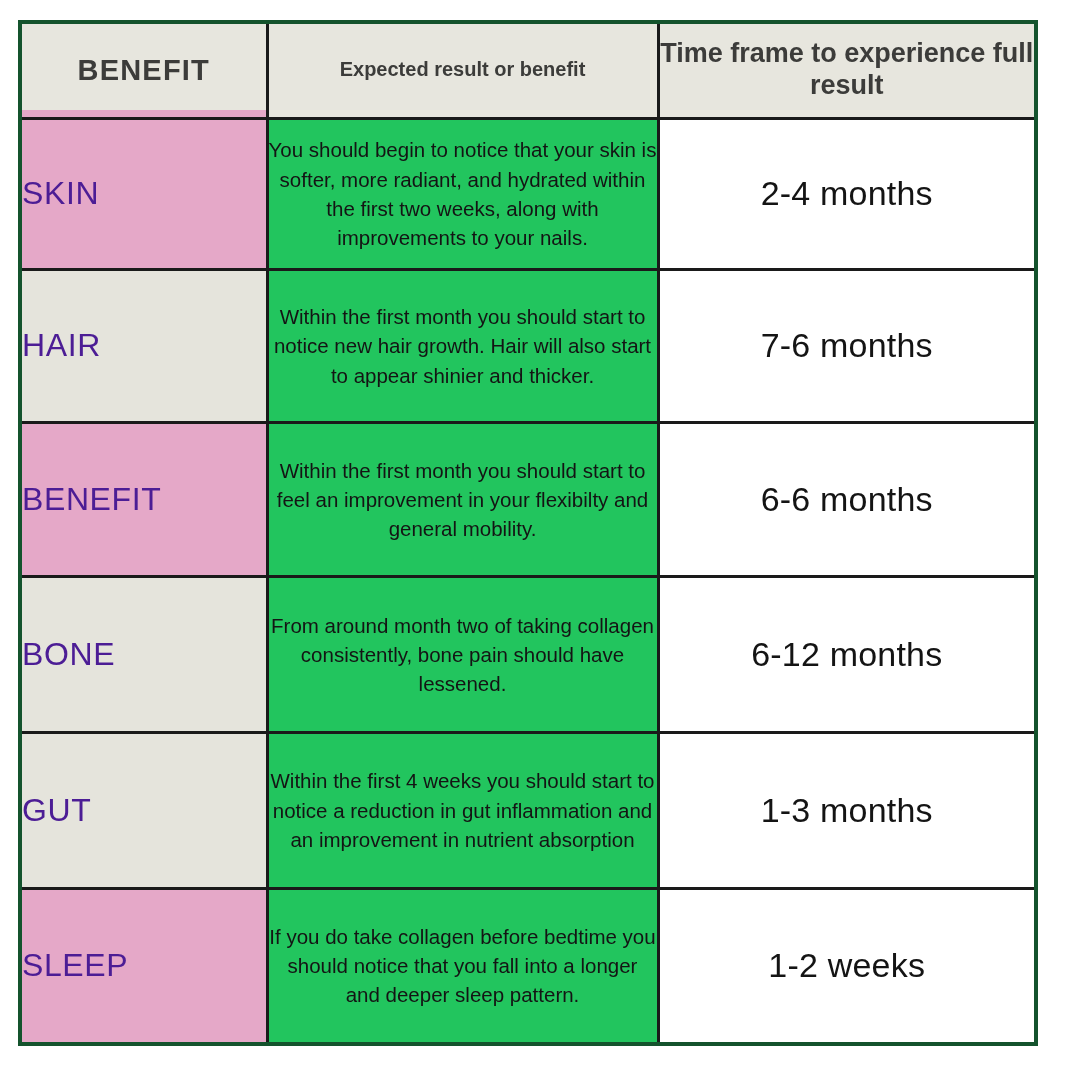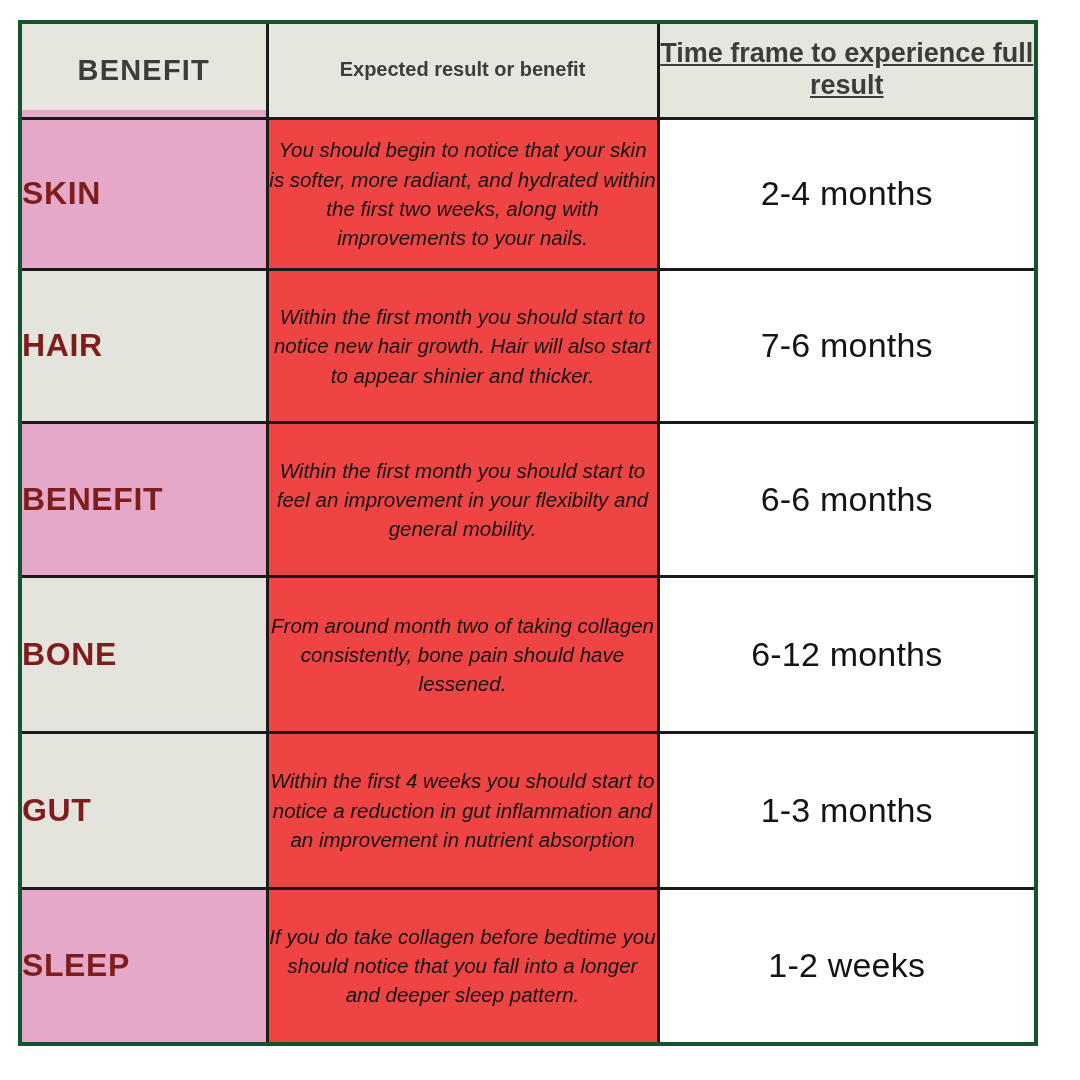--- a/index.html
+++ b/index.html
@@ -62,42 +62,41 @@
   
   .hdr-benefit::after {
     content: "";
     position: absolute;
     left: 0; right: 0; bottom: 0;
     height: 7px;
     background: #e5a8c8;
   }
 
   .hdr-expected { font-size: 20px; }
-  .hdr-timeframe { font-size: 27px; text-decoration: underline; }
+  .hdr-timeframe { font-size: 27px; }
 
   
   .benefit-cell {
     text-align: left;
     padding: 0 0 0 38px;
     font-size: 32px;
-    font-weight: 700;
+    font-weight: 400;
     letter-spacing: 0.6px;
-    color: #7f1d1d;
+    color: #4c1d95;
   }
   .benefit-cell.bg-pink  { background: #e5a8c8; }
   .benefit-cell.bg-beige { background: #e5e4dc; }
 
   .desc-cell {
-    background: #ef4444;
+    background: #22c55e;
     color: #141414;
     font-size: 20.5px;
     line-height: 1.42;
     text-align: center;
     padding: 10px 22px;
-    font-style: italic;
   }
 
   .time-cell {
     background: #ffffff;
     color: #141414;
     font-size: 34px;
     text-align: center;
     padding: 10px 14px;
     letter-spacing: 0.2px;
   }

